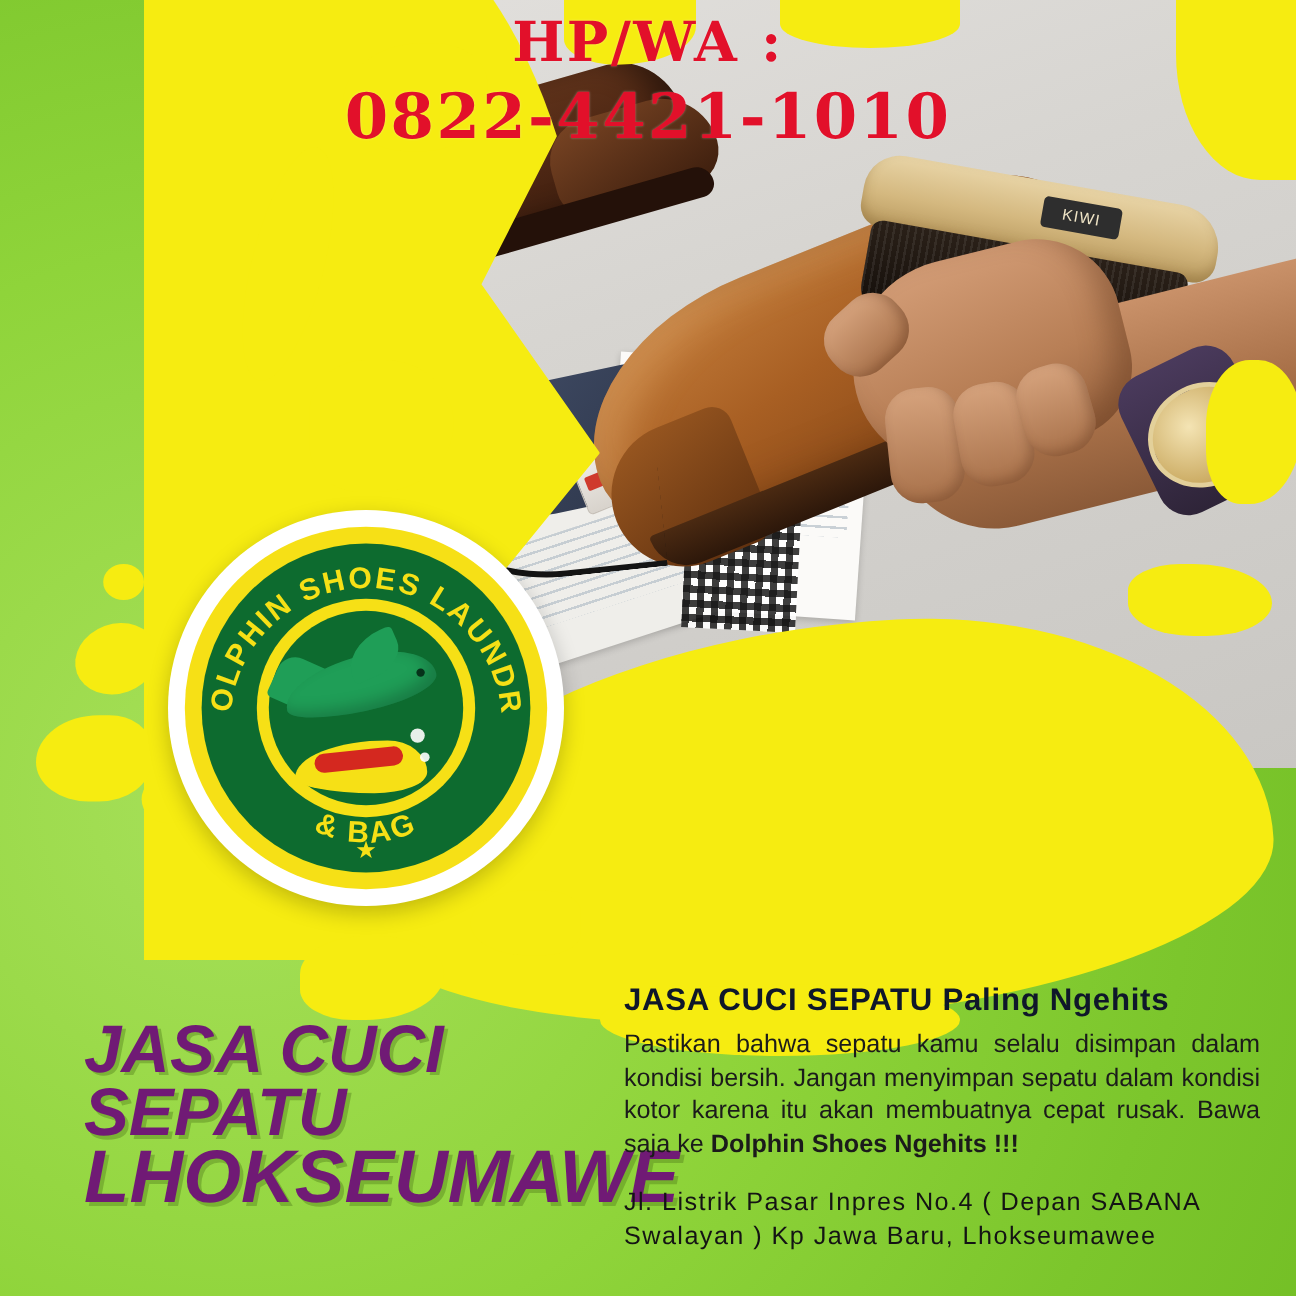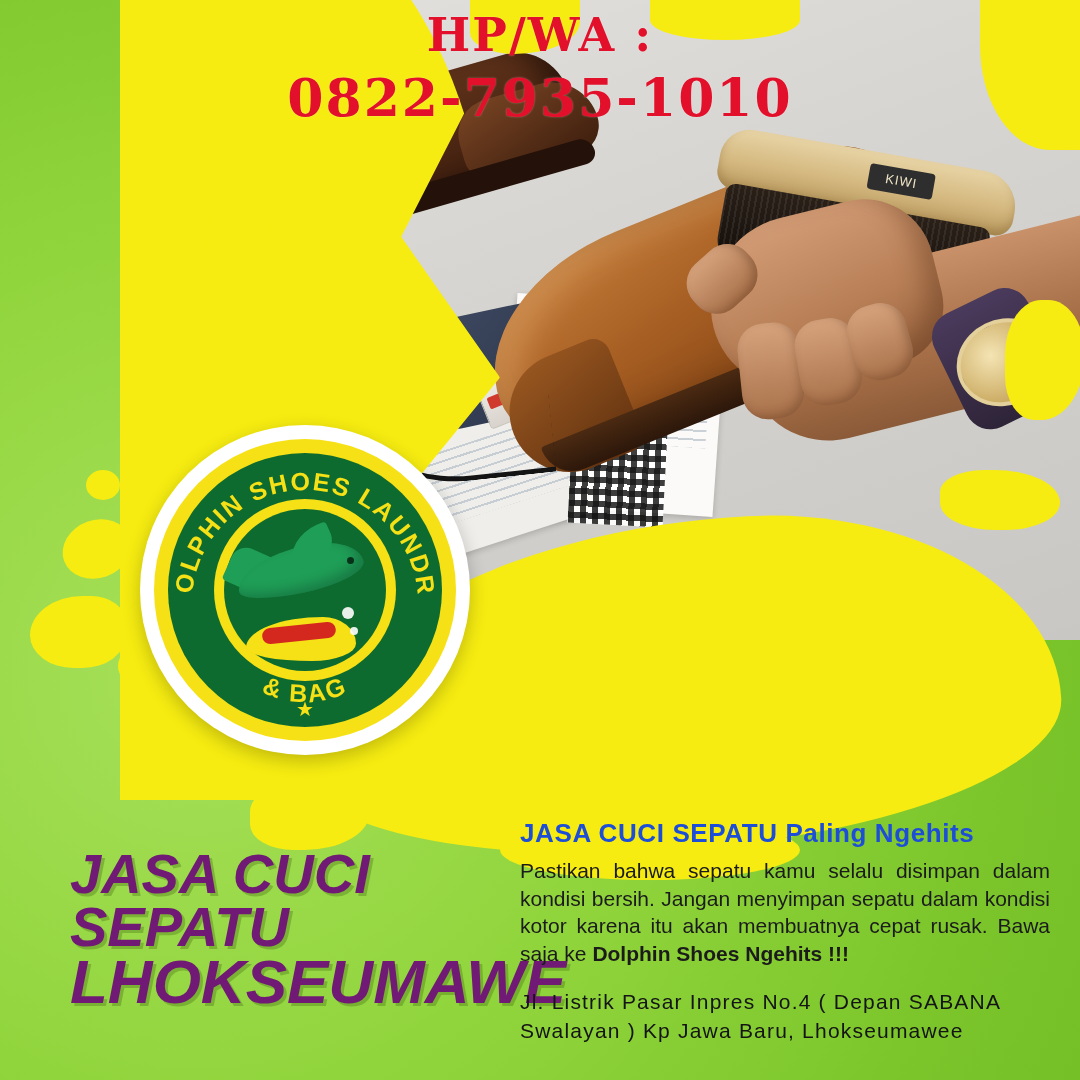--- a/index.html
+++ b/index.html
@@ -491,21 +491,21 @@
     left: 520px;
     top: 818px;
     width: 530px;
     color: #1d1d1d;
   }
   .copy .title {
     font-size: 26px;
     font-weight: bold;
     letter-spacing: .6px;
     margin-bottom: 8px;
-    color: #1d4ed8;
+    color: #0f172a;
   }
   .copy .para {
     font-size: 21px;
     line-height: 1.32;
     text-align: justify;
     color: #1b1b1b;
   }
   .copy .para .brand { font-weight: bold; }
   .copy .addr {
     margin-top: 20px;
@@ -590,21 +590,21 @@
   <div class="splash splash-blob b9"></div>
   <div class="splash splash-blob b10"></div>
   <div class="splash splash-blob b11"></div>
   <div class="splash splash-blob b12"></div>
   <div class="splash splash-blob b13"></div>
   <div class="splash splash-blob b14"></div>
   <div class="splash splash-blob b15"></div>
 
   <div class="contact">
     <div class="line1">HP/WA :</div>
-    <div class="line2">0822-7935-1010</div>
+    <div class="line2">0822-4421-1010</div>
   </div>
 
   <div class="logo">
     <div class="ring-white"></div>
     <div class="ring-yellow"></div>
     <div class="ring-green"></div>
     <svg class="arc-text" viewBox="0 0 274 274">
       <defs>
         <path id="arcTop" d="M 24,150 A 113,113 0 0 1 250,150"></path>
         <path id="arcBottom" d="M 38,150 A 99,99 0 0 0 236,150"></path>

